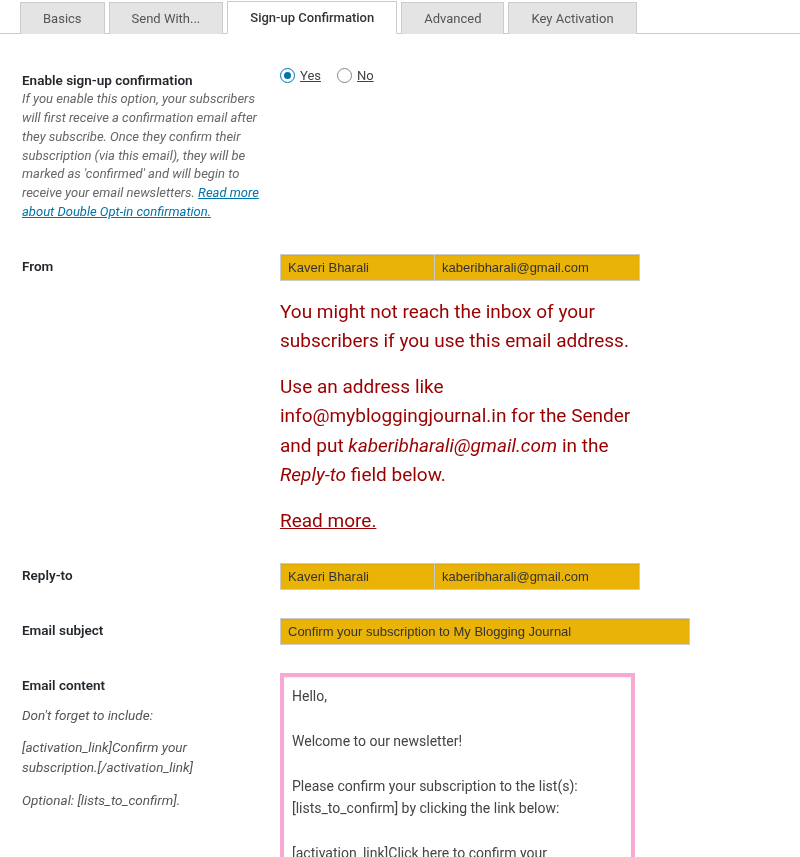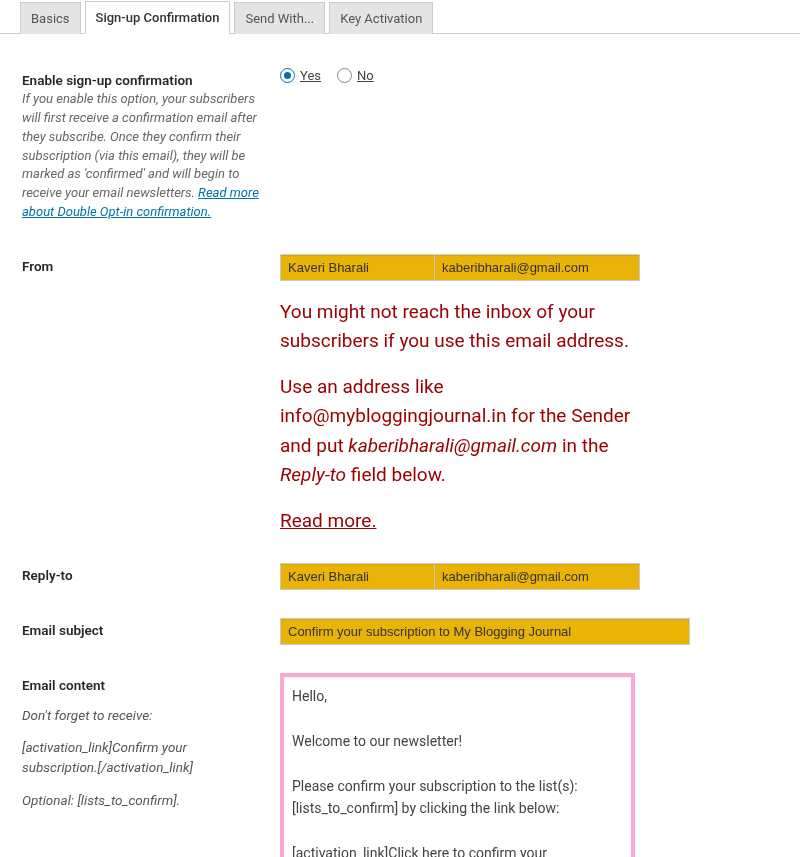--- a/index.html
+++ b/index.html
@@ -13,21 +13,21 @@
     .wrap { width: 800px; }
     
     .tabs {
       display: flex;
       border-bottom: 1px solid #ccc;
       padding-left: 20px;
       gap: 4px;
       align-items: flex-end;
     }
     .tab {
-      padding: 8px 10px;
+      padding: 8px 22px;
       background: #e4e4e4;
       border: 1px solid #ccc;
       border-bottom: none;
       color: #555;
       cursor: pointer;
       font-size: 13px;
       position: relative;
       bottom: -1px;
     }
     .tab.active {
@@ -104,22 +104,23 @@
     }
     
     .helper-italic { font-style: italic; color: #555; font-weight: normal; display:block; margin-top:12px; line-height:1.5;}
   </style>
 </head>
 <body>
 
 <div class="wrap">
   <div class="tabs">
     <div class="tab">Basics</div>
+    <div class="tab">Send With...</div>
     <div class="tab active">Sign-up Confirmation</div>
-    <div class="tab">Send With...</div>
+    <div class="tab">Advanced</div>
     <div class="tab">Key Activation</div>
   </div>
 
   <table class="form-table">
     <tbody>
         <tr>
       <th>
         <span>Enable sign-up confirmation</span>
         <span class="desc">
           <span>If you enable this option, your subscribers will first receive a confirmation email after they subscribe. Once they confirm their subscription (via this email), they will be marked as 'confirmed' and will begin to receive your email newsletters. </span><a href="#">Read more about Double Opt-in confirmation.</a>
@@ -169,21 +170,21 @@
     <tr>
       <th><span>Email subject</span></th>
       <td>
         <input type="text" class="txt wide-txt" value="Confirm your subscription to My Blogging Journal" style="">
       </td>
     </tr>
 
     <tr>
       <th>
         <span>Email content</span>
-        <span class="helper-italic">Don't forget to receive:</span>
+        <span class="helper-italic">Don't forget to include:</span>
         <span class="helper-italic">[activation_link]Confirm your subscription.[/activation_link]</span>
         <span class="helper-italic">Optional: [lists_to_confirm].</span>
       </th>
       <td>
         <textarea class="content" style="">Hello,
 
 Welcome to our newsletter!
 
 Please confirm your subscription to the list(s): [lists_to_confirm] by clicking the link below:
 

